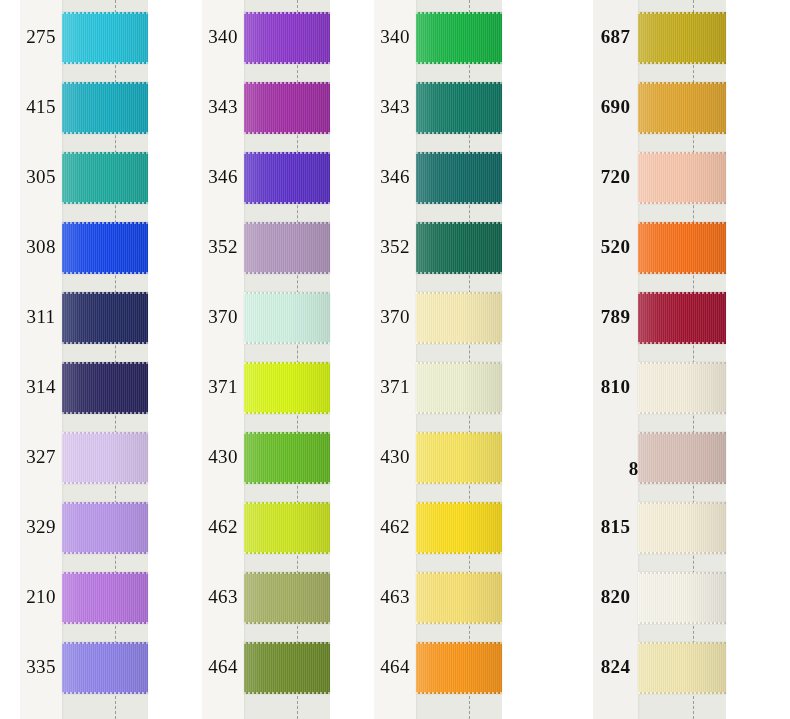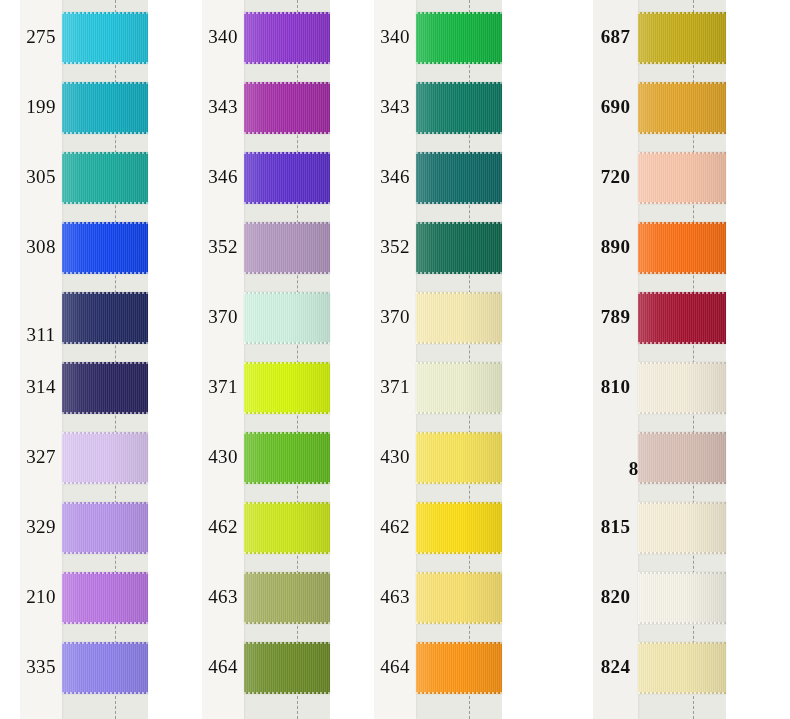--- a/index.html
+++ b/index.html
@@ -108,24 +108,24 @@
   .swatch .edge-top{top:0;}
   .swatch .edge-bot{bottom:0;}
 </style>
 </head>
 <body>
 
 <div id="sheet">
     <div class="column col-0">
       <div class="label-strip">
         <div class="row-label" style="top: 26px;">275</div>
-        <div class="row-label" style="top: 96px;">199</div>
+        <div class="row-label" style="top: 96px;">415</div>
         <div class="row-label" style="top: 166px;">305</div>
         <div class="row-label" style="top: 236px;">308</div>
-        <div class="row-label" style="top: 324px;">311</div>
+        <div class="row-label" style="top: 306px;">311</div>
         <div class="row-label" style="top: 376px;">314</div>
         <div class="row-label" style="top: 446px; text-align: center;">327</div>
         <div class="row-label" style="top: 516px;">329</div>
         <div class="row-label" style="top: 586px;">210</div>
         <div class="row-label" style="top: 656px;">335</div>
       </div>
       <div class="swatch-stack">
         <div class="thread-line"></div>
         <div class="swatch" title="275" style="top: 12px; height: 52px; background: rgb(32, 195, 220);">
           <div class="edge-top"></div>
@@ -341,21 +341,21 @@
           <div class="sheen"></div>
           <div class="edge-bot"></div>
         </div>
       </div>
     </div>
     <div class="column col-3">
       <div class="label-strip">
         <div class="row-label" style="top: 26px;">687</div>
         <div class="row-label" style="top: 96px;">690</div>
         <div class="row-label" style="top: 166px;">720</div>
-        <div class="row-label" style="top: 236px;">890</div>
+        <div class="row-label" style="top: 236px;">520</div>
         <div class="row-label" style="top: 306px;">789</div>
         <div class="row-label" style="top: 376px;">810</div>
         <div class="row-label" style="top: 458px; margin-left: 28px;">813</div>
         <div class="row-label" style="top: 516px;">815</div>
         <div class="row-label" style="top: 586px;">820</div>
         <div class="row-label" style="top: 656px;">824</div>
       </div>
       <div class="swatch-stack">
         <div class="thread-line"></div>
         <div class="swatch" title="687" style="top: 12px; height: 52px; background: rgb(195, 171, 22);">

